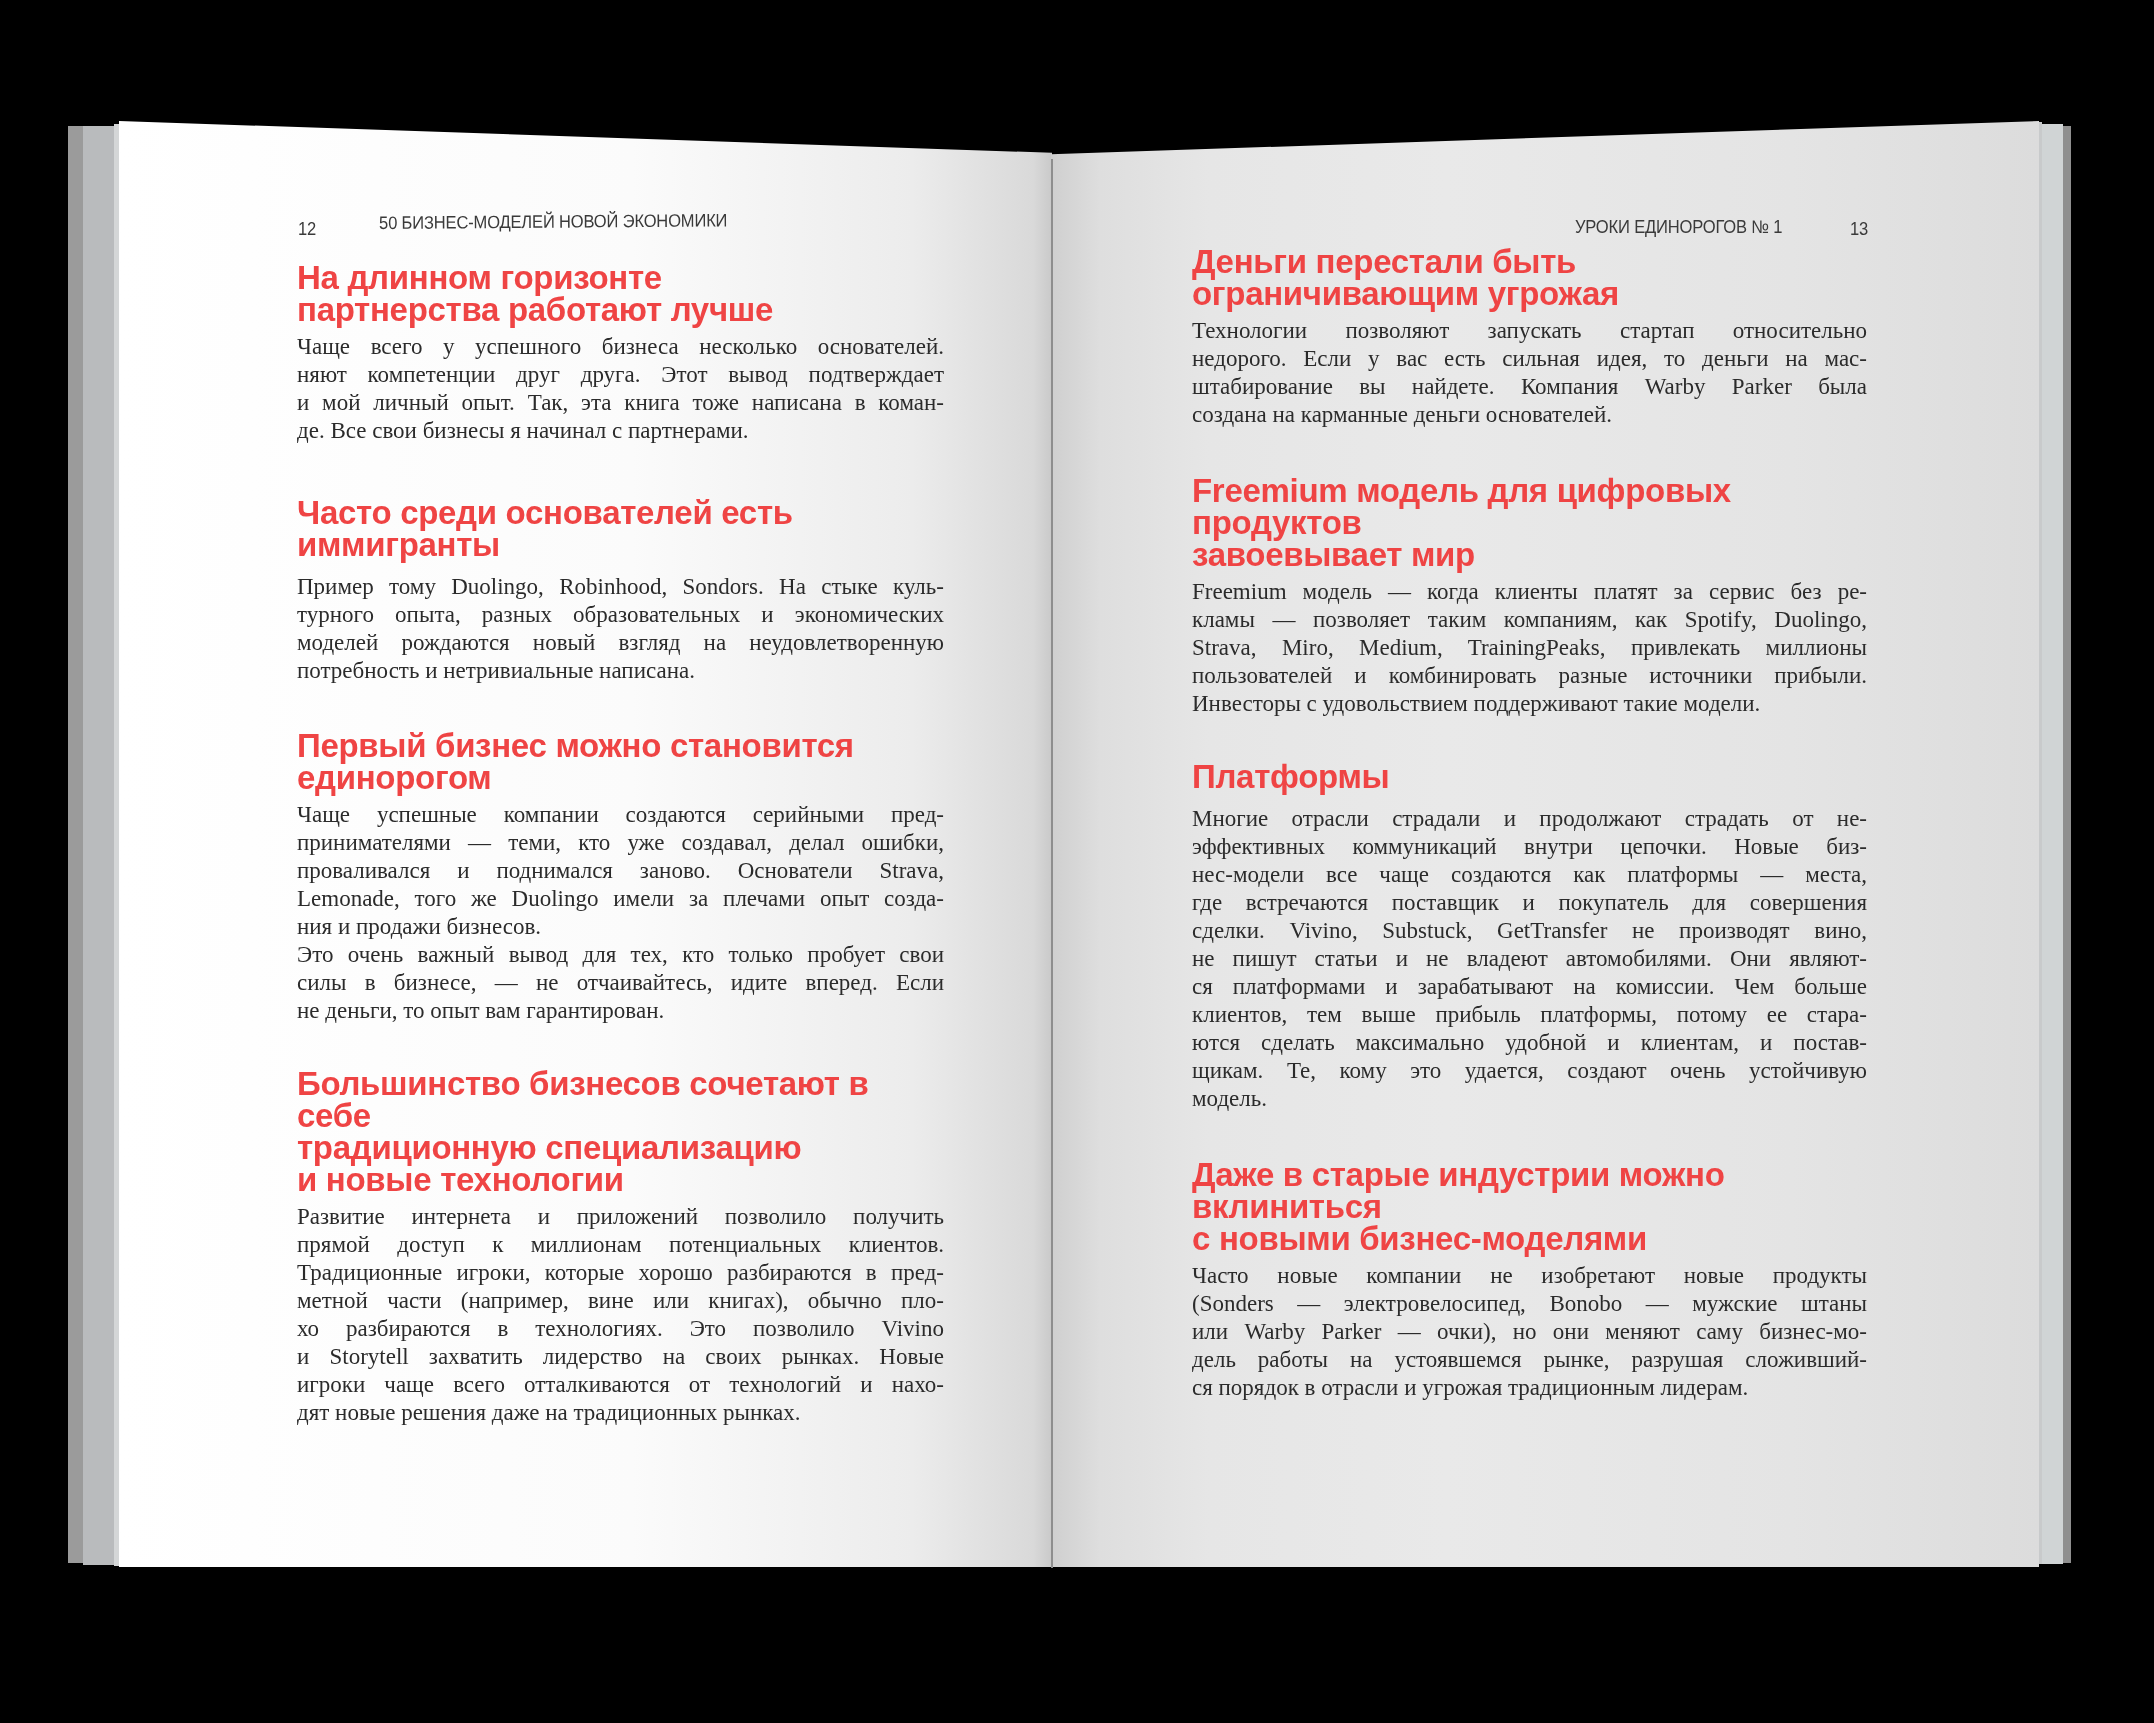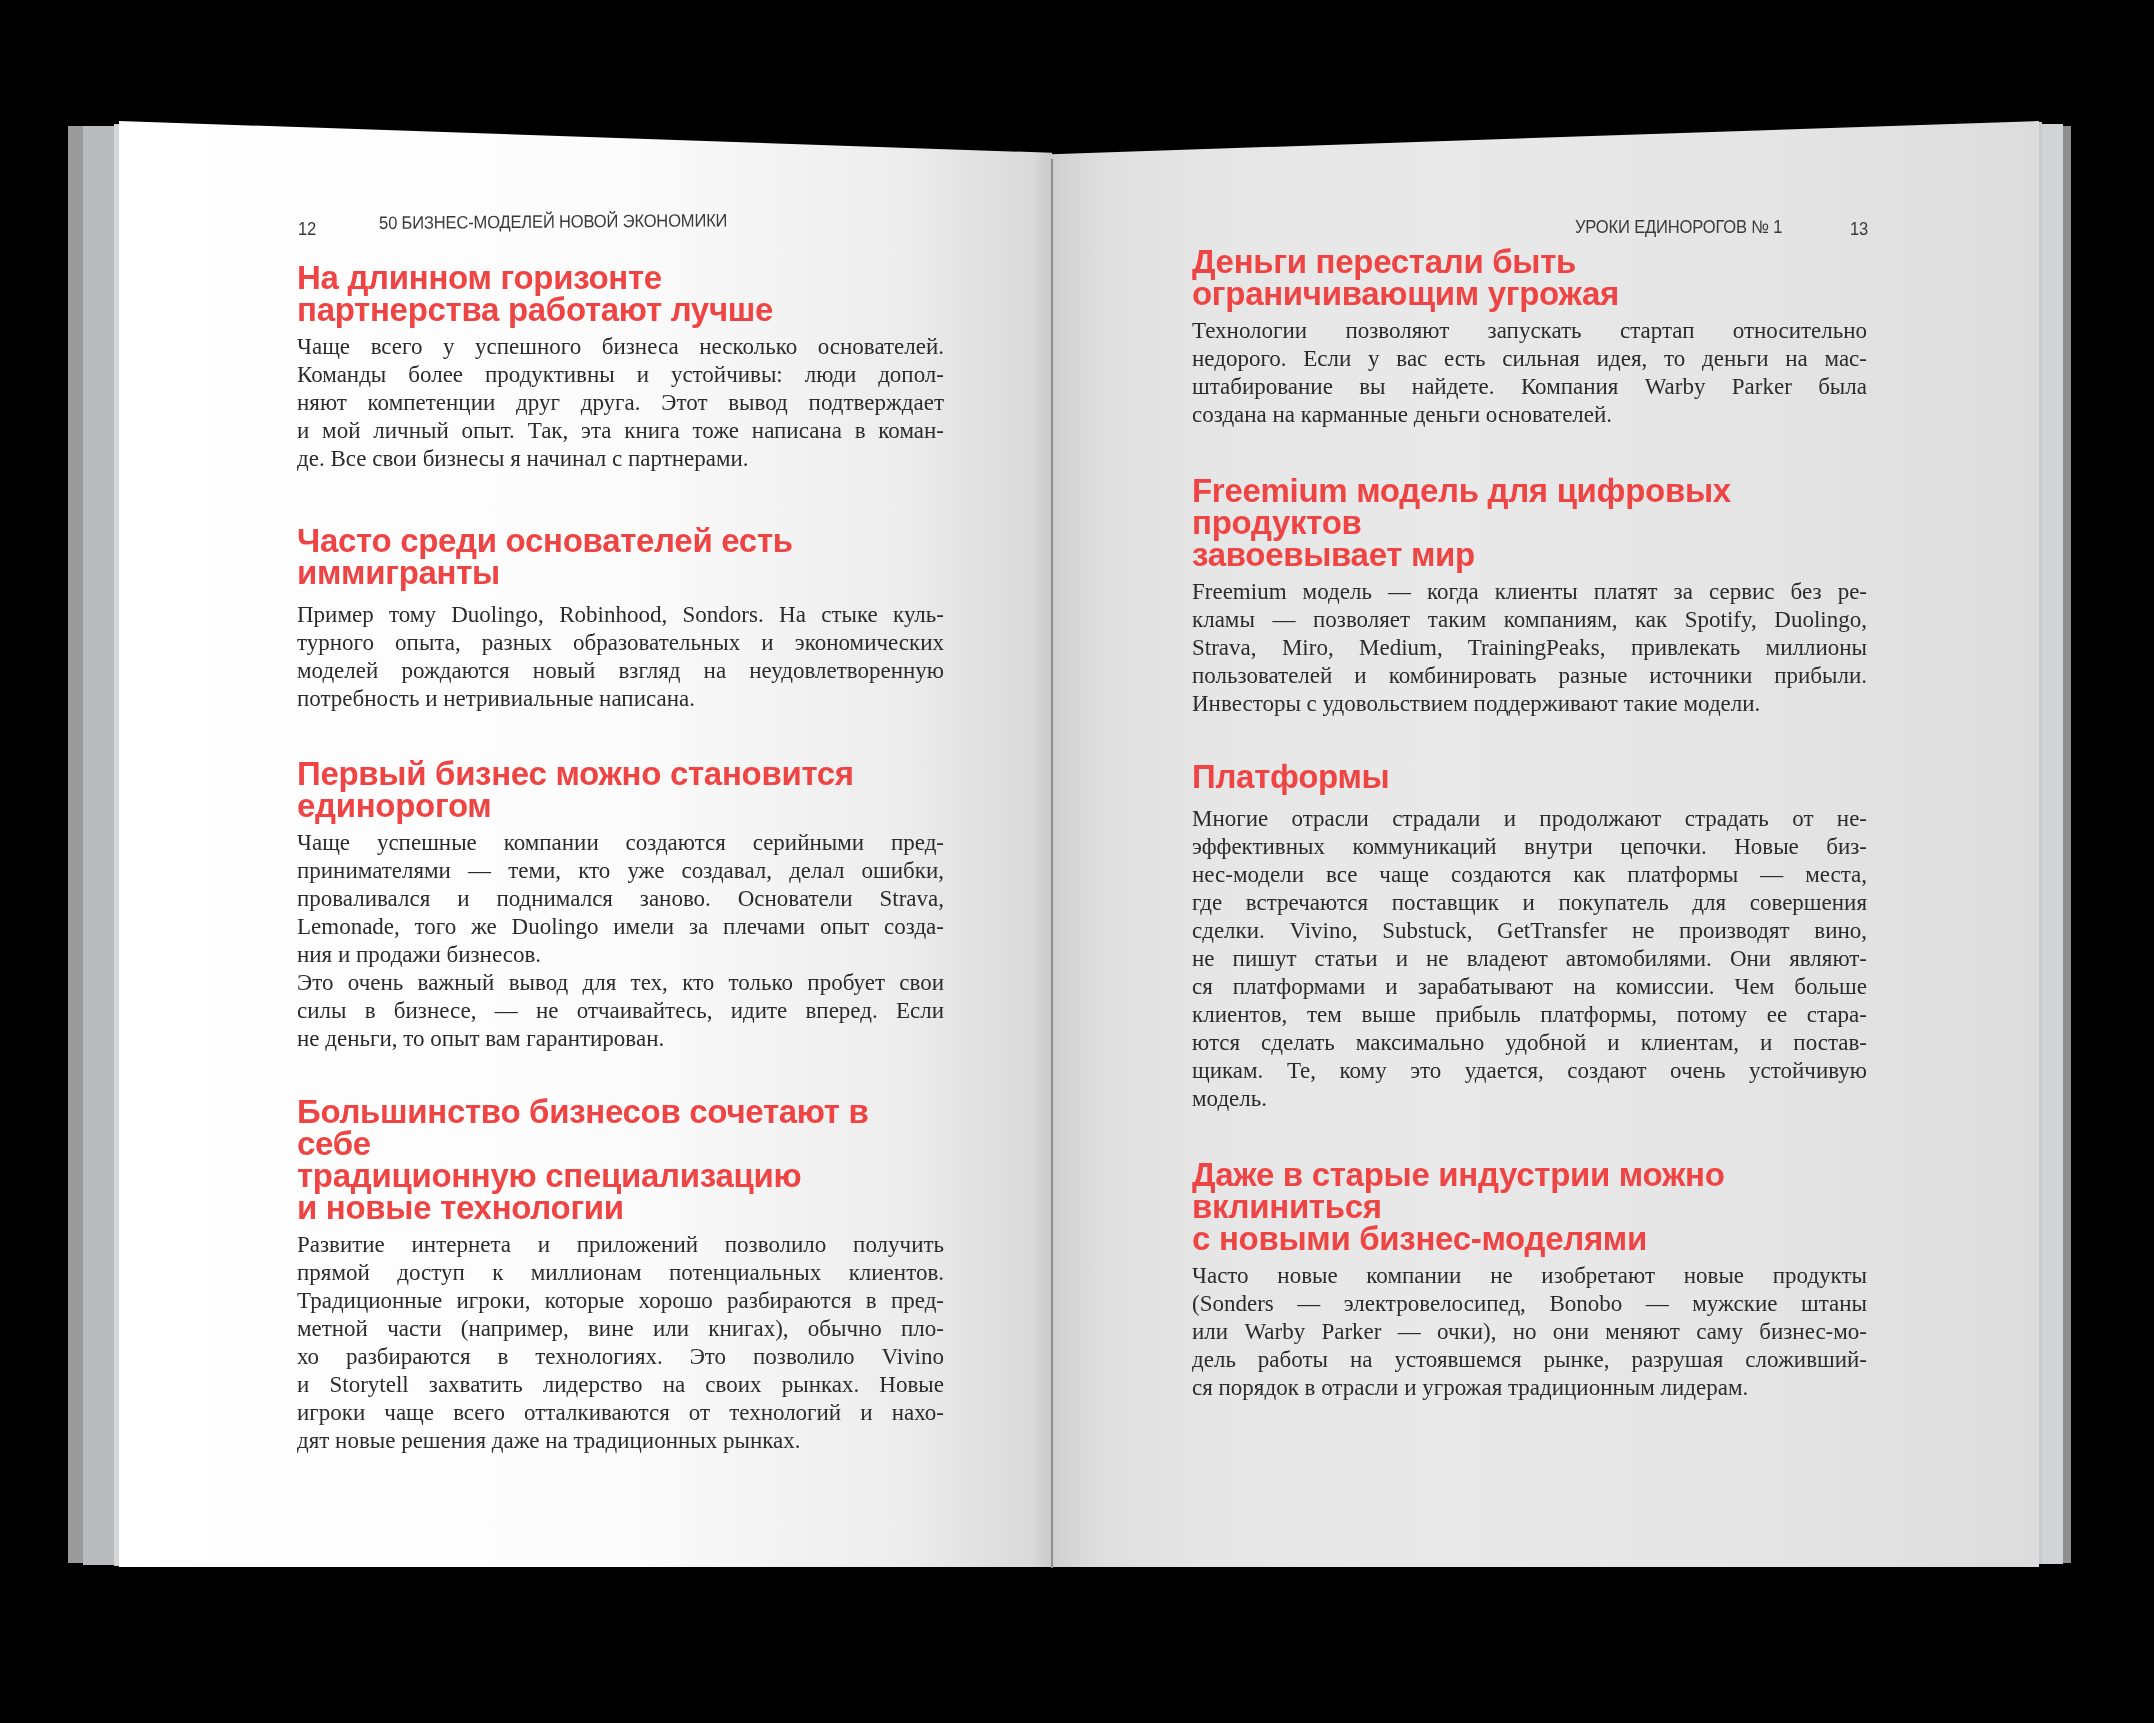--- a/index.html
+++ b/index.html
@@ -84,21 +84,20 @@
   <div class="running-head rh-right-num">13</div>
 
   <div class="column col-left">
     <section class="section">
       <h2 class="section-title">
         <span class="line">На длинном горизонте</span>
         <span class="line">партнерства работают лучше</span>
       </h2>
       <p class="section-body">
         <span class="line">Чаще всего у успешного бизнеса несколько основателей.</span>
-        <span class="line">Команды более продуктивны и устойчивы: люди допол-</span>
         <span class="line">няют компетенции друг друга. Этот вывод подтверждает</span>
         <span class="line">и мой личный опыт. Так, эта книга тоже написана в коман-</span>
         <span class="line last">де. Все свои бизнесы я начинал с партнерами.</span>
       </p>
     </section>
     <div class="gap-l1"></div>
     <section class="section">
       <h2 class="section-title">
         <span class="line">Часто среди основателей есть иммигранты</span>
       </h2>

